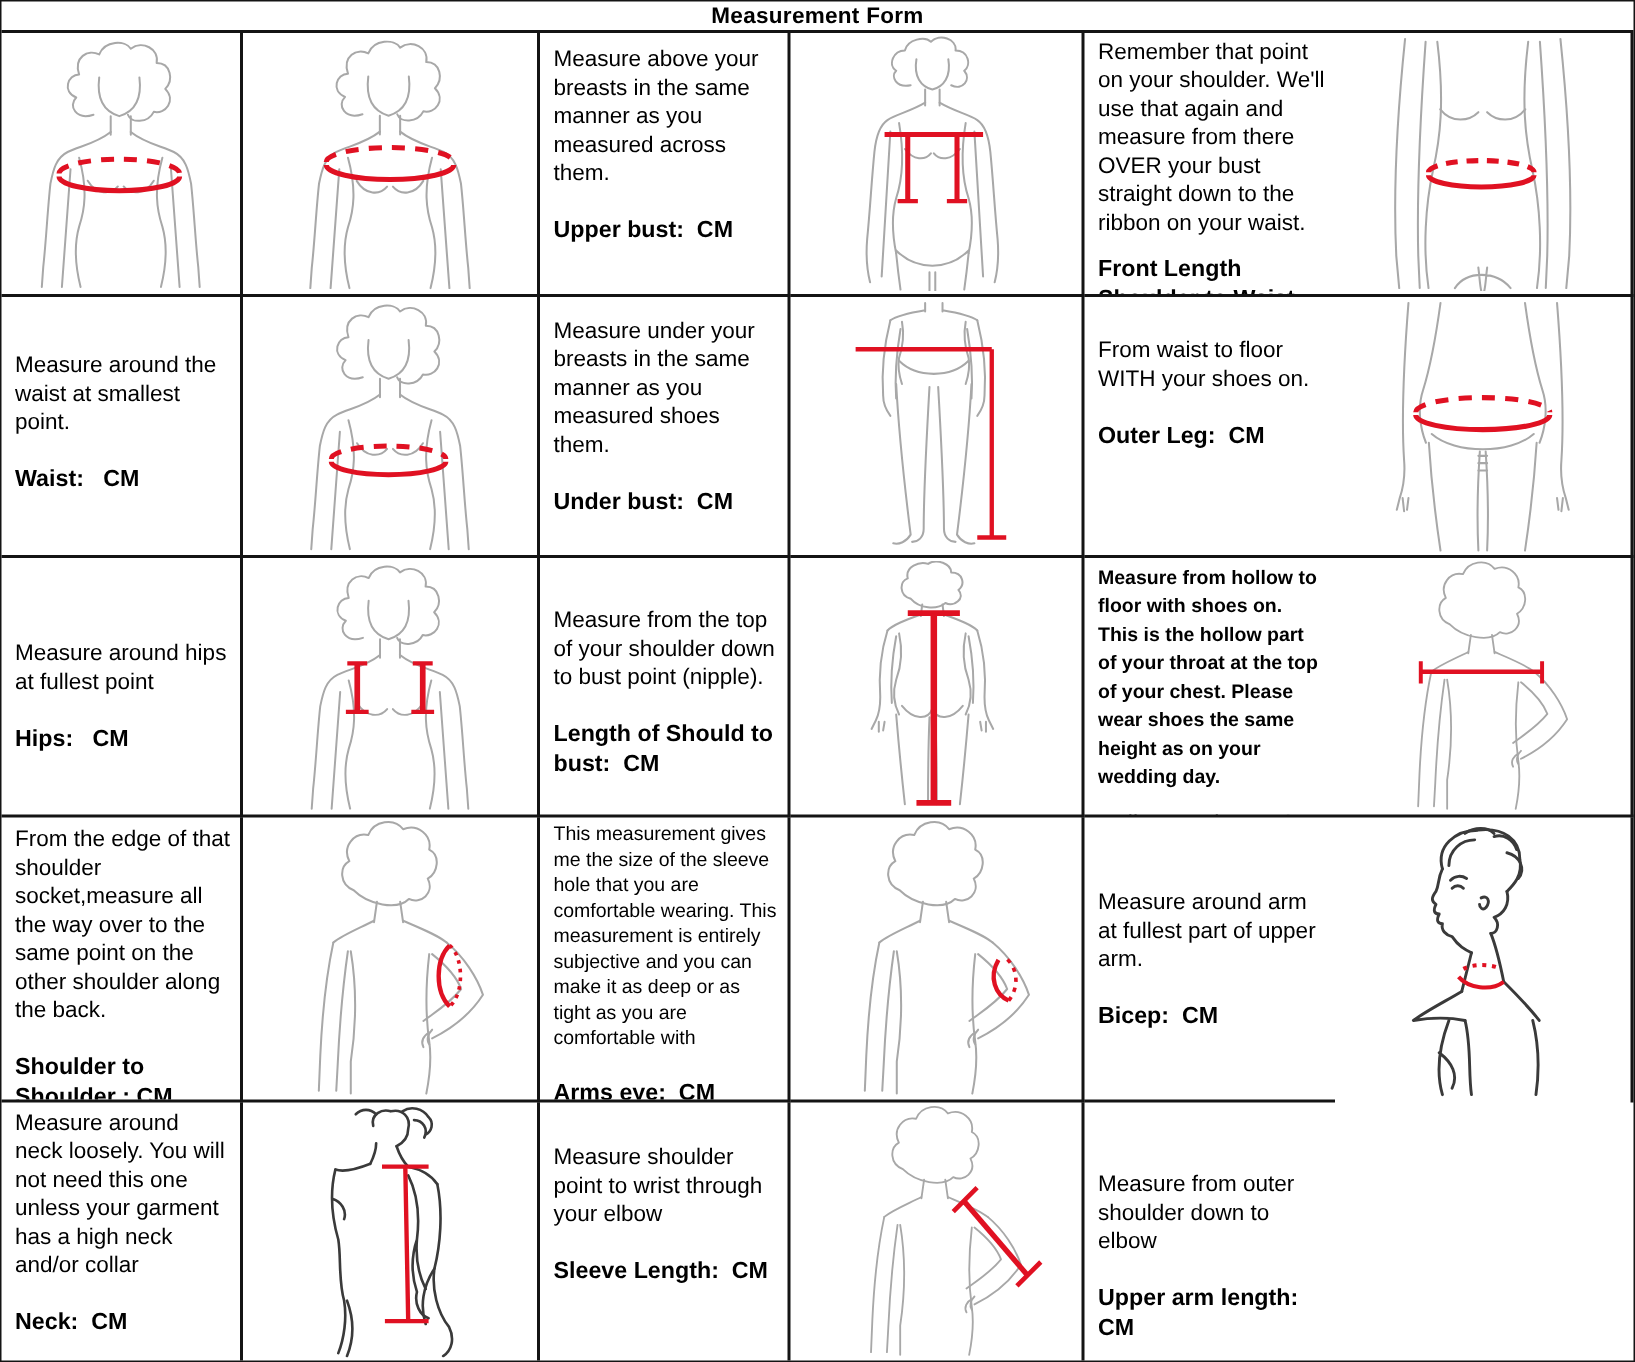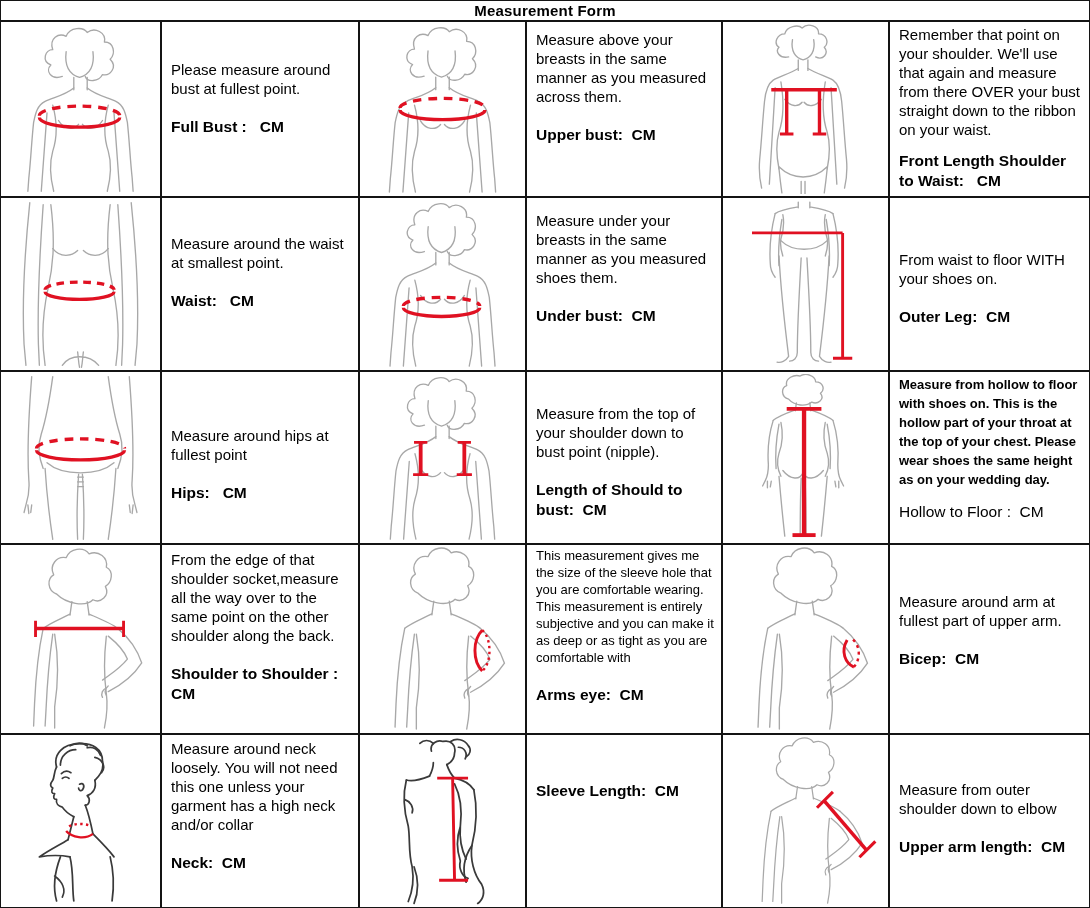--- a/index.html
+++ b/index.html
@@ -70,24 +70,20 @@
 
   <div class="cell header">Measurement Form</div>
 
   <div class="cell img">
     <svg class="fig" viewBox="0 0 162 176">
       <use href="#frontW"></use>
       <path class="r" stroke-width="3.5" d="M38,97 A42,10 0 0 0 122,97"></path>
       <path class="r" stroke-width="3.5" stroke-dasharray="9 7" d="M38,95 A42,10 0 0 1 122,95"></path>
     </svg>
   </div>
-  <div class="cell txt" style="padding-top:38px">
-    <div class="body">Please measure around bust at fullest point.</div>
-    <div class="label">Full Bust :   CM</div>
-  </div>
   <div class="cell img">
     <svg class="fig" viewBox="0 0 162 176">
       <use href="#frontW"></use>
       <path class="r" stroke-width="3.5" d="M37,89 A44,10 0 0 0 125,89"></path>
       <path class="r" stroke-width="3.5" stroke-dasharray="9 7" d="M37,87 A44,10 0 0 1 125,87"></path>
     </svg>
   </div>
   <div class="cell txt" style="padding-top:8px">
     <div class="body">Measure above your breasts in the same manner as you measured across them.</div>
     <div class="label">Upper bust:  CM</div>
@@ -140,21 +136,21 @@
   <div class="cell img">
     <svg class="fig" viewBox="0 0 167 174">
       <path class="g" d="M76,2 V8 M88,2 V8 M76,7 C64,9 56,11 52,14 M88,7 C100,9 108,11 112,14"></path>
       <path class="g" d="M60,15 C62,26 60,34 58,40 C57,46 58,52 60,58 M104,15 C102,26 104,34 106,40 C107,46 106,52 104,58"></path>
       <path class="g" d="M52,14 C47,34 46,52 47,66 C47,72 49,76 52,80 M59,20 C56,38 55,54 56,68 M112,14 C117,34 118,52 117,66 C117,72 115,76 112,80 M105,20 C108,38 109,54 108,68"></path>
       <path class="g" d="M58,42 C70,54 94,54 106,42"></path>
       <path class="g" d="M56,58 C58,95 62,130 66,162 C63,167 58,169 54,168 M79,60 C77,95 75,130 75,158 C75,164 71,167 67,167 M85,60 C87,95 89,130 89,158 C89,164 93,167 97,167 M108,58 C106,95 102,130 98,162 C101,167 106,169 110,168"></path>
       <path class="r" stroke-width="3" d="M28,34 H122 M122,34 V164 M112,164 H132"></path>
     </svg>
   </div>
-  <div class="cell txt last-col" style="padding-top:52px">
+  <div class="cell txt last-col" style="padding-top:26px">
     <div class="body">From waist to floor WITH your shoes on.</div>
     <div class="label">Outer Leg:  CM</div>
   </div>
 
   <div class="cell img">
     <svg class="fig" viewBox="0 0 162 173">
       <path class="g" d="M52,2 C49,24 45,46 40,62 C36,74 38,88 42,98 M110,2 C113,24 117,46 122,62 C126,74 124,88 120,98"></path>
       <path class="g" d="M30,2 C27,40 25,80 27,110 C28,122 26,130 24,136 M24,136 l-2,8 m4,-8 l1,9 m3,-9 l-1,8"></path>
       <path class="g" d="M132,2 C135,40 137,80 135,110 C134,122 136,130 138,136 M138,136 l2,8 m-4,-8 l-1,9 m-3,-9 l1,8"></path>
       <path class="g" d="M46,92 C62,106 100,106 116,92"></path>
@@ -258,20 +254,21 @@
       <path class="ink" d="M88,28 C90,34 92,38 96,42 M74,26 C74,32 72,36 70,40"></path>
       <path class="ink" d="M70,40 C60,44 52,46 46,44 M96,42 C106,44 112,48 116,54"></path>
       <path class="ink" d="M116,54 C120,74 118,96 114,112 C112,126 116,142 124,152 C128,160 126,168 120,172"></path>
       <path class="ink" d="M46,44 C42,60 44,78 48,92 C50,104 48,120 52,134 C54,146 52,160 48,170 M44,64 C50,66 54,72 52,78"></path>
       <path class="ink" d="M96,48 C102,60 104,76 102,92 C101,104 103,116 108,126 M102,92 C98,104 98,116 102,128 M102,128 C100,136 104,144 110,146"></path>
       <path class="ink" d="M114,112 C106,124 104,138 108,150 M54,134 C60,150 58,162 54,172"></path>
       <path class="r" stroke-width="3" d="M78,42 H110 M94,42 L96,148 M80,148 H110"></path>
     </svg>
   </div>
   <div class="cell txt last-row" style="padding-top:27px">
+    <div class="body">Measure shoulder point to wrist through your elbow</div>
     <div class="label">Sleeve Length:  CM</div>
   </div>
   <div class="cell img last-row">
     <svg class="fig" viewBox="0 0 162 190">
       <use href="#backW"></use>
       <path class="r" stroke-width="4" d="M102,72 L150,128"></path>
       <path class="r" stroke-width="3.5" d="M94,80 L112,62 M142,136 L160,118"></path>
     </svg>
   </div>
   <div class="cell txt last-col last-row" style="padding-top:45px">

